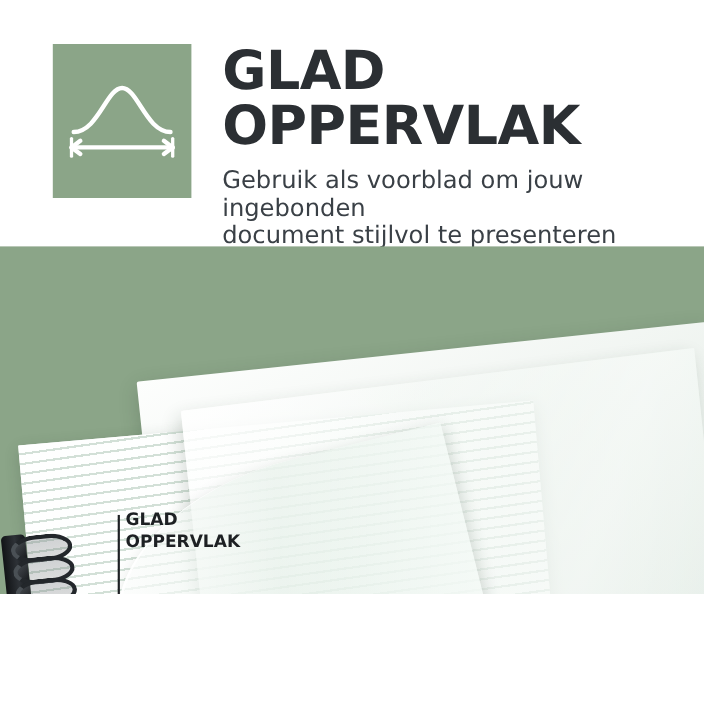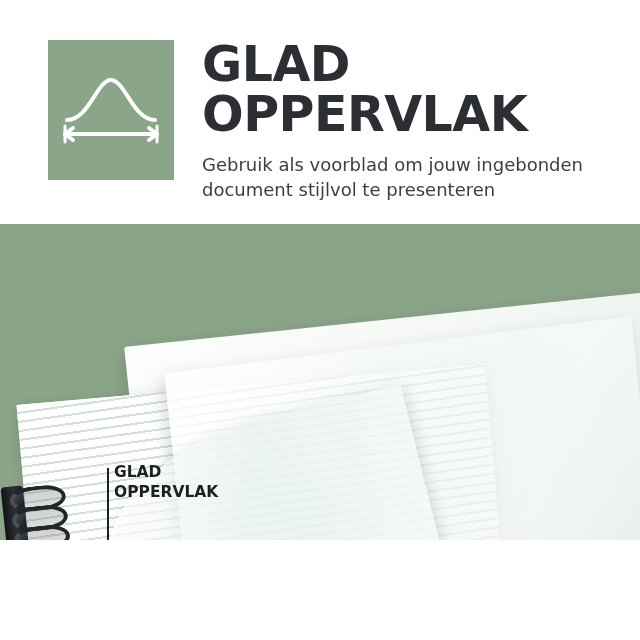--- a/index.html
+++ b/index.html
@@ -59,21 +59,21 @@
     font-weight: bold;
     font-size: 49px;
     line-height: 50px;
     letter-spacing: -0.5px;
     color: #2b2f33;
     margin: 0;
     white-space: pre-line;
   }
   .subtitle {
     font-family: "DejaVu Sans", sans-serif;
-    font-size: 18px;
+    font-size: 22px;
     line-height: 25px;
     color: #3a4046;
     margin: 12px 0 0 0;
     white-space: pre-line;
   }
 
   
   .photo {
     position: absolute;
     left: 0;

